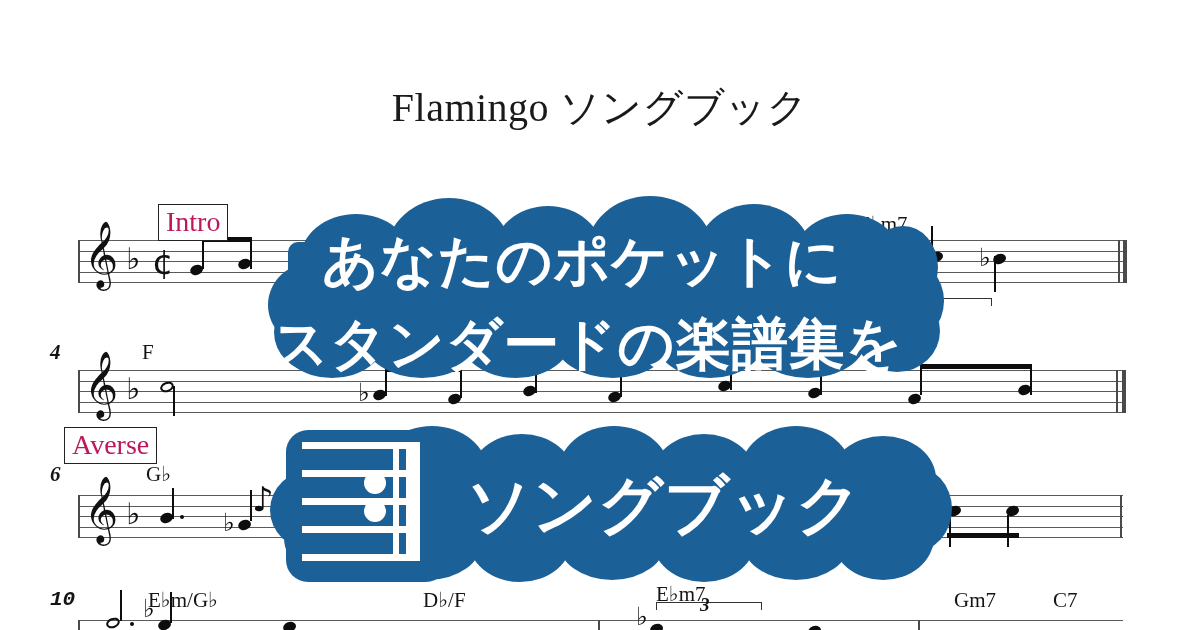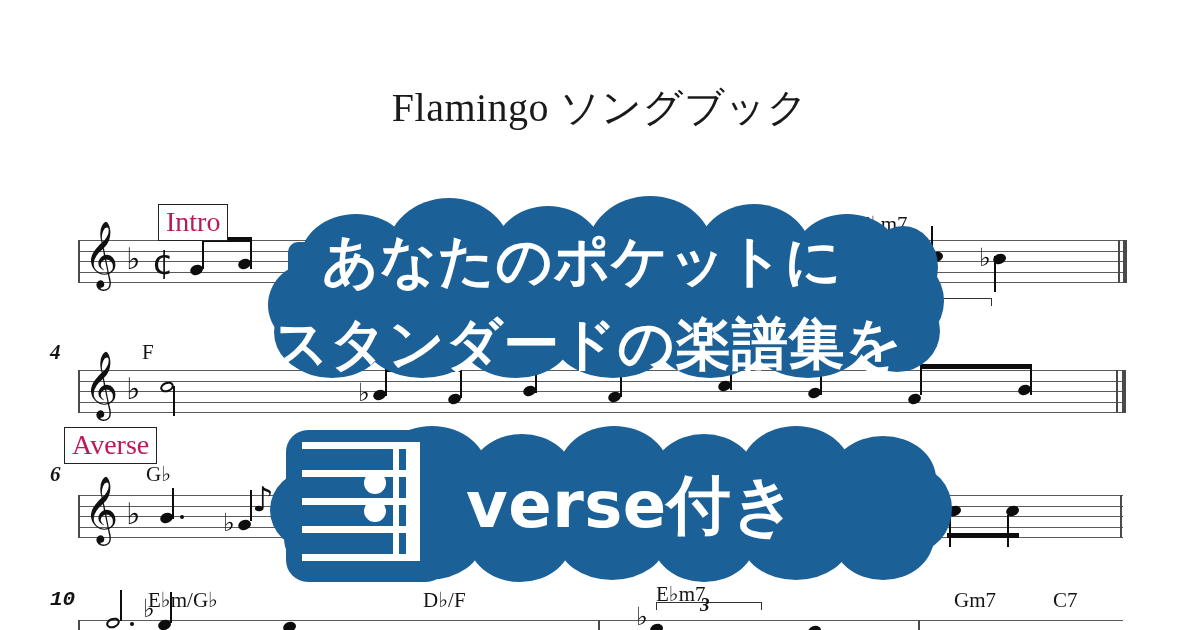--- a/index.html
+++ b/index.html
@@ -436,15 +436,15 @@
         <rect x="16" y="96" width="114" height="7"></rect>
         <rect x="16" y="124" width="114" height="7"></rect>
         <rect x="107" y="12" width="6" height="119"></rect>
         <rect x="120" y="12" width="14" height="119"></rect>
         <circle cx="89" cy="53" r="11"></circle>
         <circle cx="89" cy="81" r="11"></circle>
       </g>
     </svg>
   </div>
 
-  <div class="overlay-text hl-brand">verse付き</div>
+  <div class="overlay-text hl-brand">ソングブック</div>
 
 </div>
 
 </body></html>

